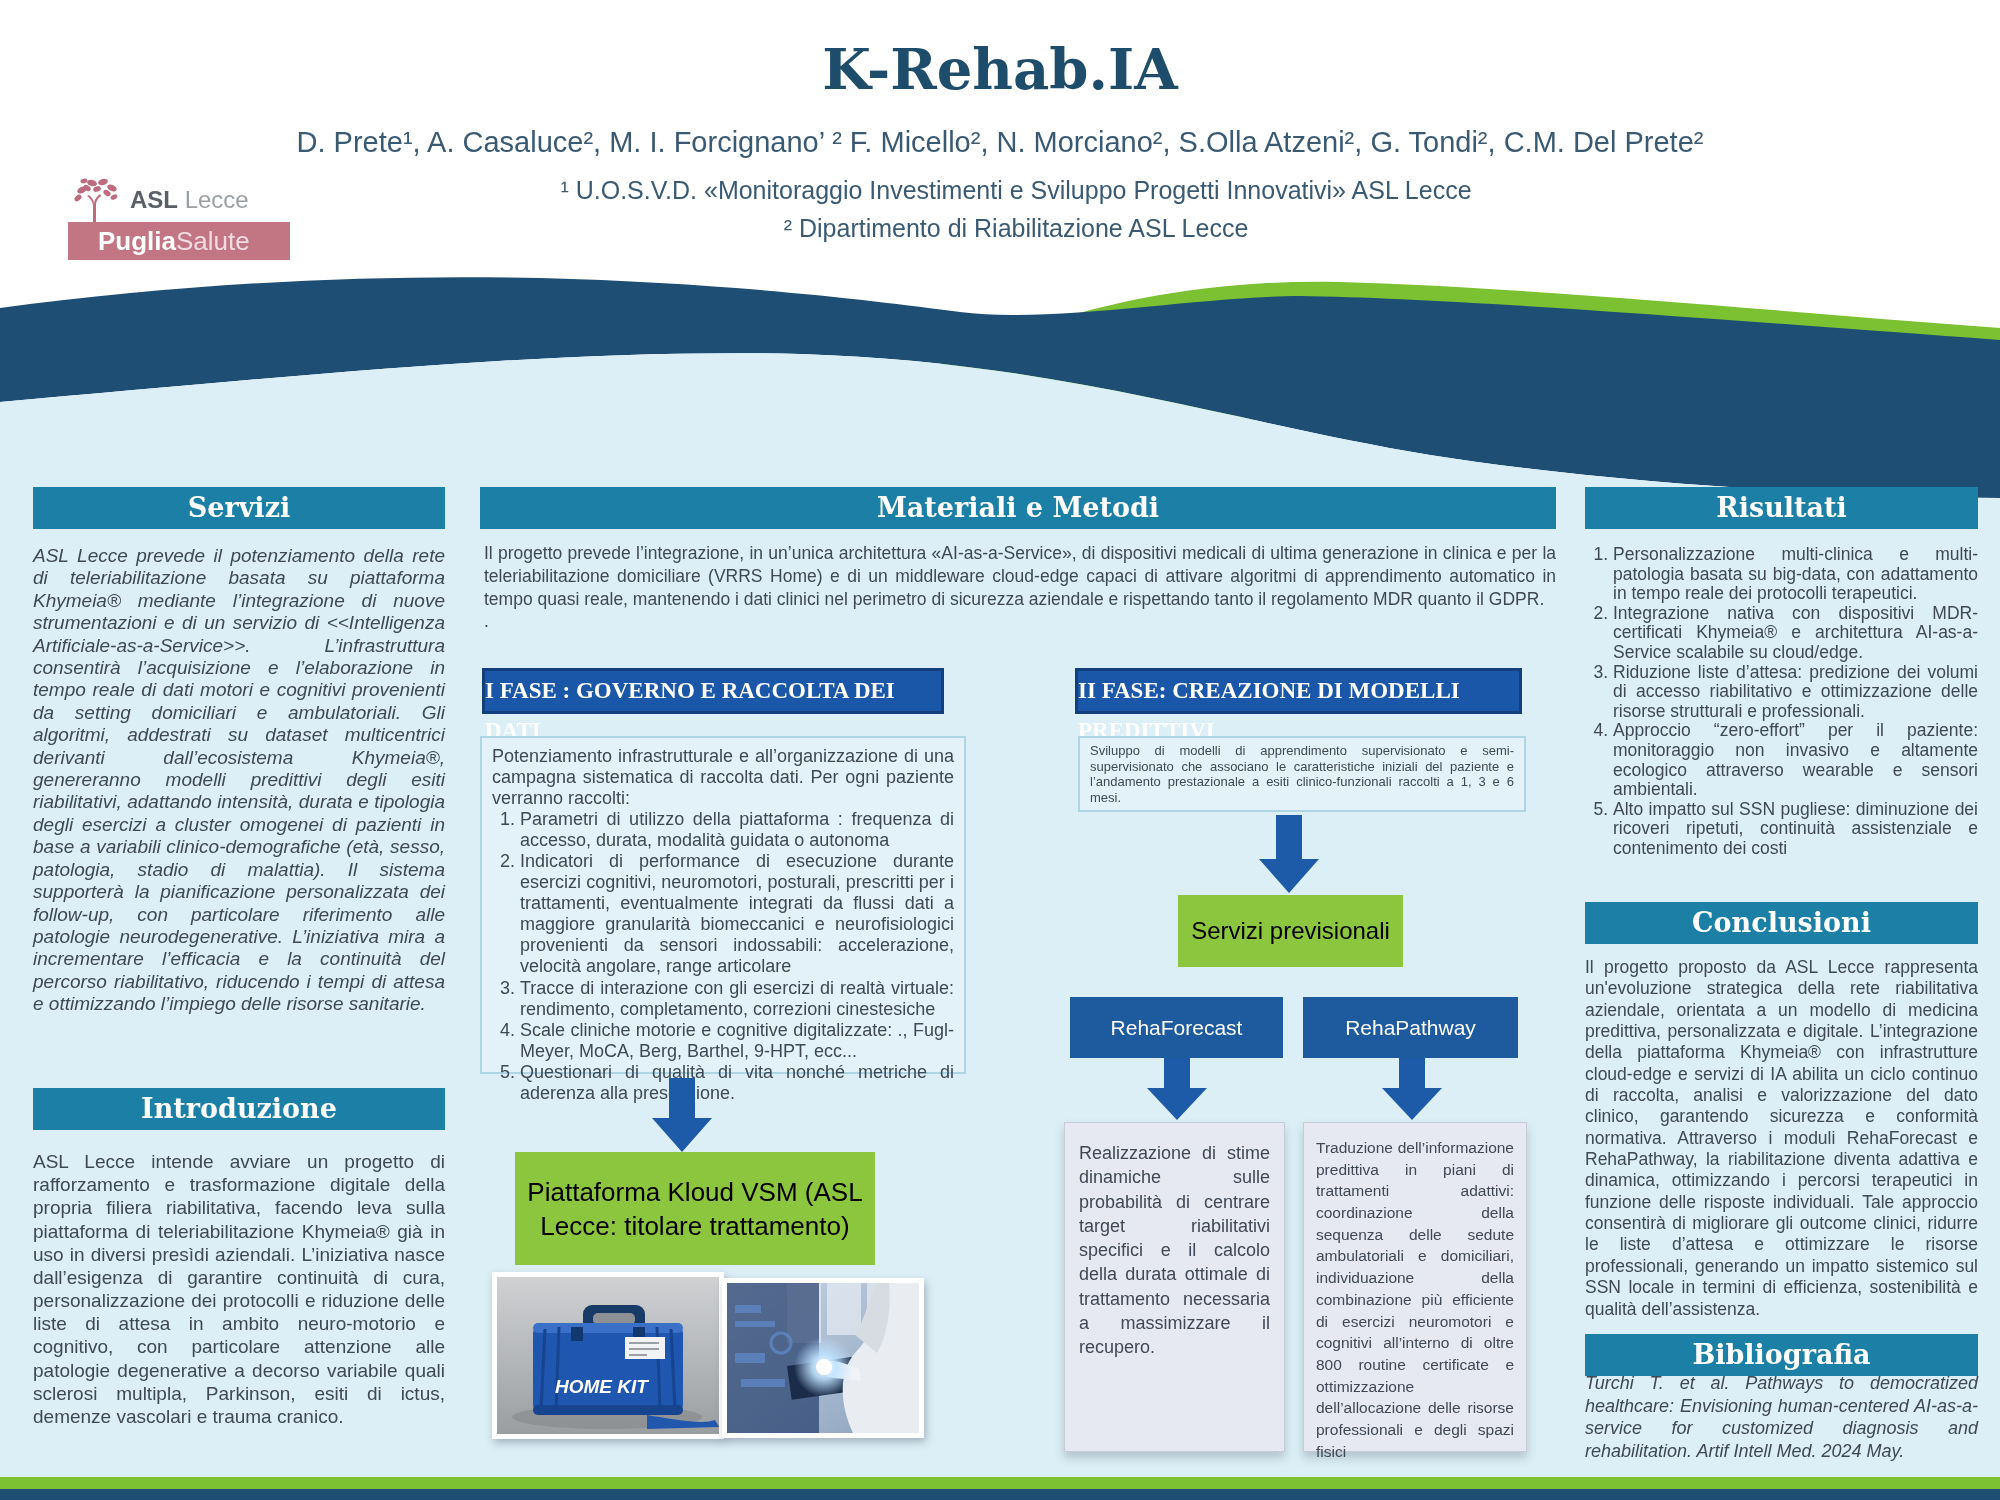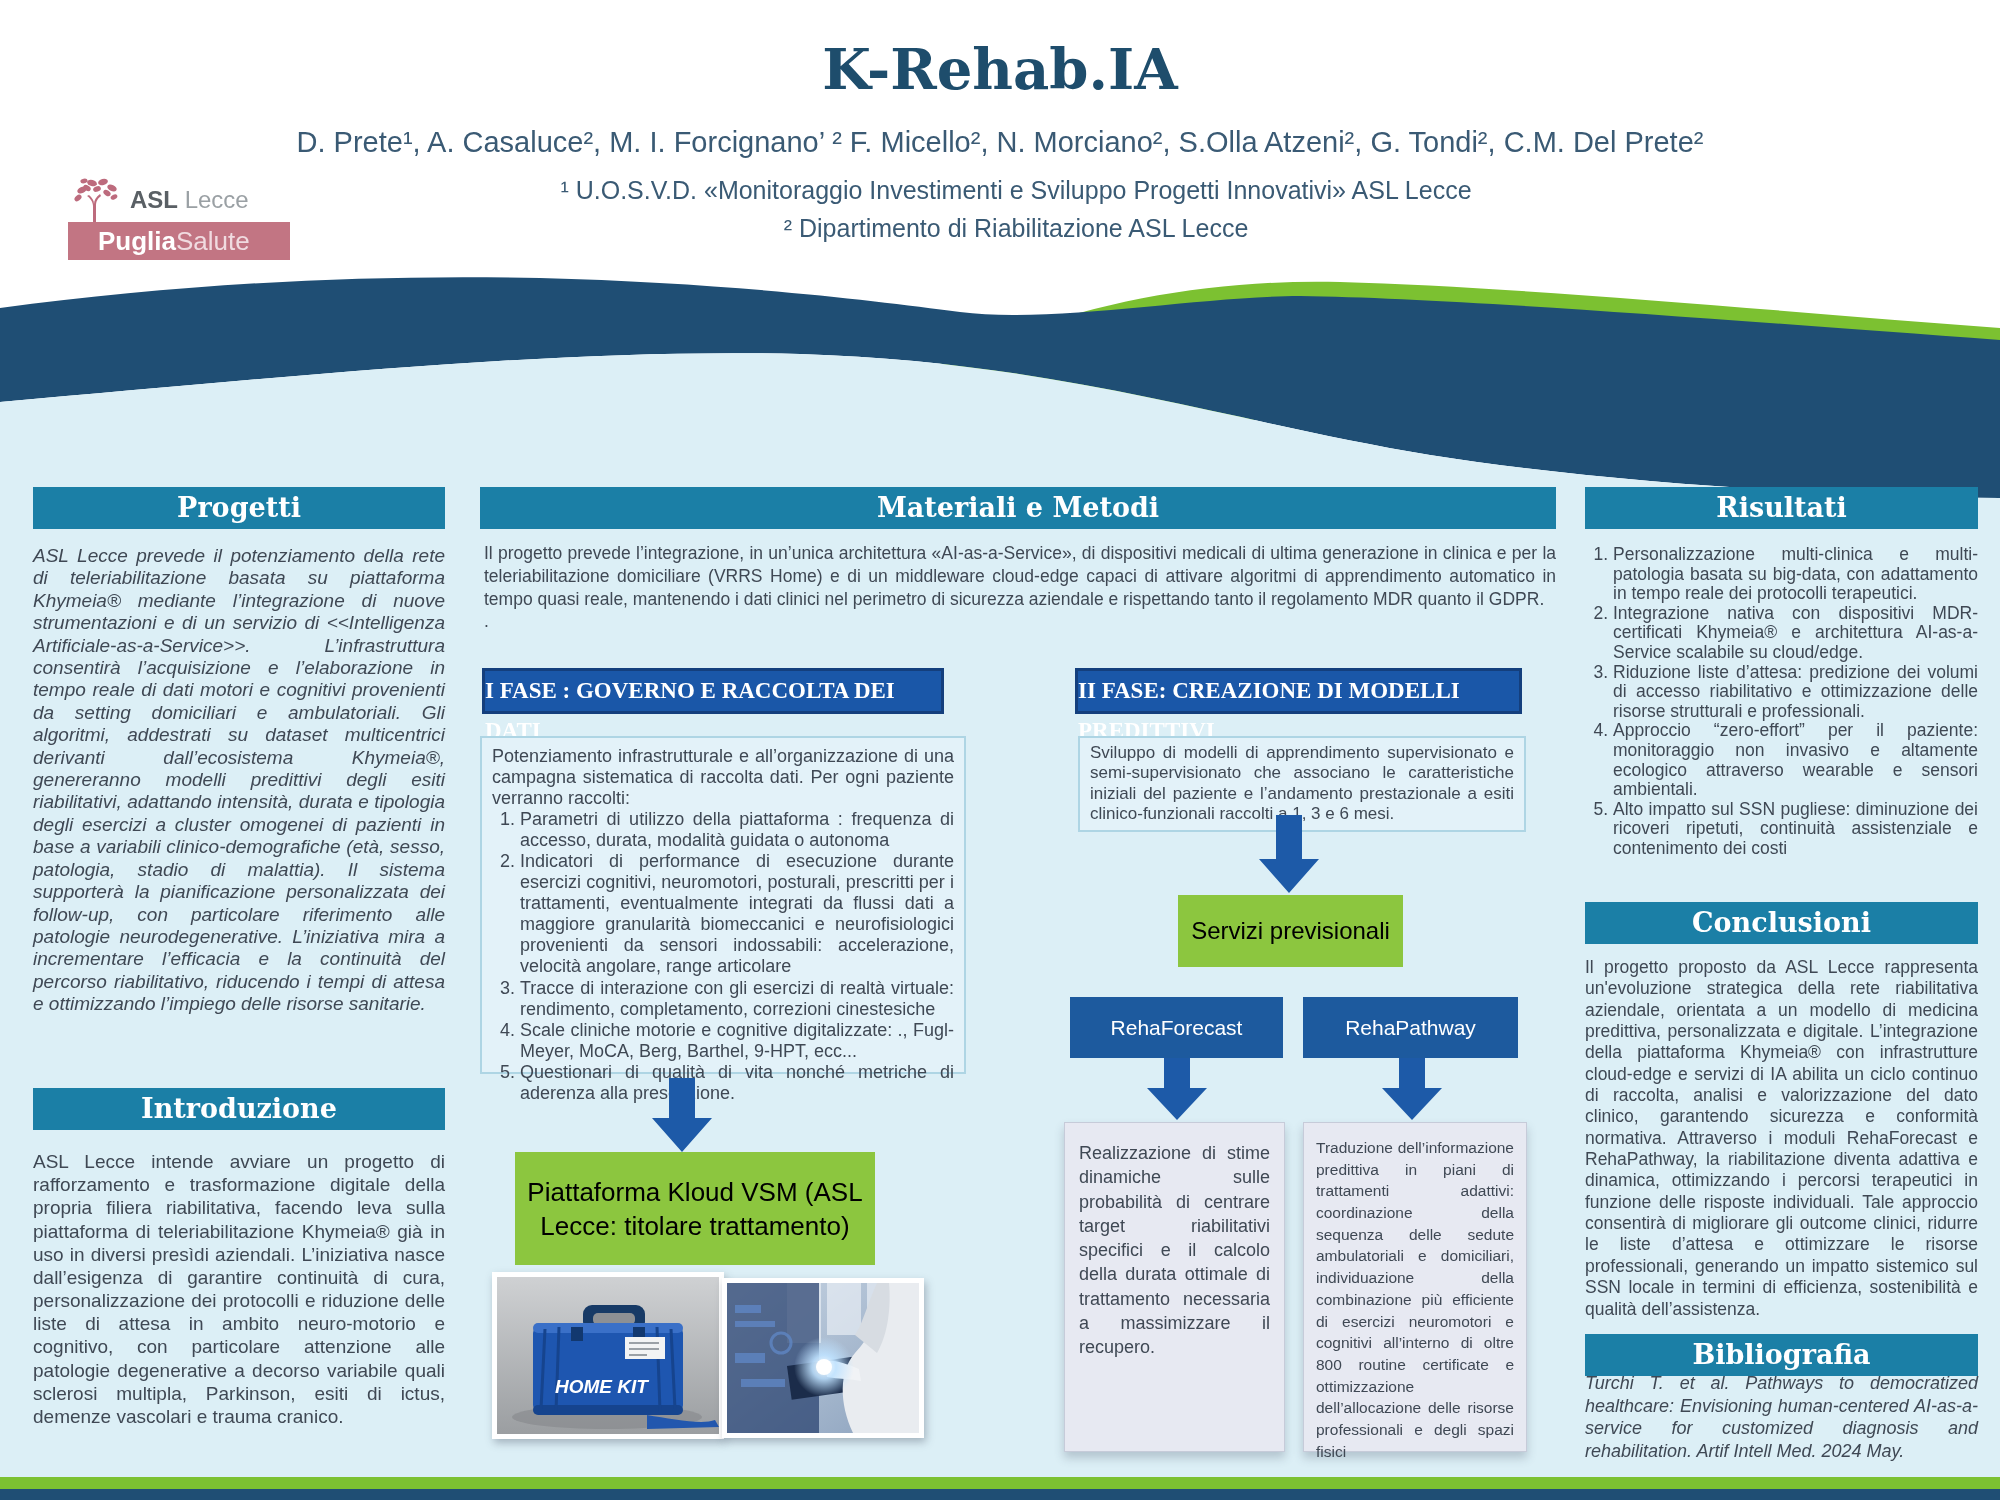--- a/index.html
+++ b/index.html
@@ -78,21 +78,21 @@
         <ellipse cx="44" cy="21" rx="3.6" ry="2.3" transform="rotate(-30 44 21)"></ellipse>
         <ellipse cx="14" cy="5" rx="3.6" ry="2.3" transform="rotate(-10 14 5)"></ellipse>
       </g>
     </svg>
     <div class="asl-line"><span class="asl-strong">ASL</span><span class="asl-light"> Lecce</span></div>
     <div class="banner">
       <div class="banner-text"><span class="puglia">Puglia</span><span class="salute">Salute</span></div>
     </div>
   </div>
 
-  <div class="abs sec-h" style="left:33px;top:487px;width:412px;">Progetti</div>
+  <div class="abs sec-h" style="left:33px;top:487px;width:412px;">Servizi</div>
   <div class="abs body-txt" style="left:33px;top:545px;width:412px;font-size:19px;line-height:1.18;font-style:italic;">ASL Lecce prevede il potenziamento della rete di teleriabilitazione basata su piattaforma Khymeia® mediante l’integrazione di nuove strumentazioni e di un servizio di &lt;&lt;Intelligenza Artificiale-as-a-Service&gt;&gt;. L’infrastruttura consentirà l’acquisizione e l’elaborazione in tempo reale di dati motori e cognitivi provenienti da setting domiciliari e ambulatoriali. Gli algoritmi, addestrati su dataset multicentrici derivanti dall’ecosistema Khymeia®, genereranno modelli predittivi degli esiti riabilitativi, adattando intensità, durata e tipologia degli esercizi a cluster omogenei di pazienti in base a variabili clinico-demografiche (età, sesso, patologia, stadio di malattia). Il sistema supporterà la pianificazione personalizzata dei follow-up, con particolare riferimento alle patologie neurodegenerative. L’iniziativa mira a incrementare l’efficacia e la continuità del percorso riabilitativo, riducendo i tempi di attesa e ottimizzando l’impiego  delle risorse sanitarie.</div>
 
   <div class="abs sec-h" style="left:33px;top:1088px;width:412px;">Introduzione</div>
   <div class="abs body-txt" style="left:33px;top:1150px;width:412px;font-size:19px;line-height:1.22;">ASL Lecce intende avviare un progetto di rafforzamento e trasformazione digitale della propria filiera riabilitativa, facendo leva sulla piattaforma di teleriabilitazione Khymeia® già in uso in diversi presìdi aziendali. L’iniziativa nasce dall’esigenza di garantire continuità di cura, personalizzazione dei protocolli e riduzione delle liste di attesa in ambito neuro-motorio e cognitivo, con particolare attenzione alle patologie degenerative a decorso variabile quali sclerosi multipla, Parkinson, esiti di ictus, demenze vascolari e trauma cranico.</div>
 
   <div class="abs sec-h" style="left:480px;top:487px;width:1076px;">Materiali e Metodi</div>
   <div class="abs body-txt" style="left:484px;top:542px;width:1072px;font-size:17.5px;line-height:1.3;white-space:pre-line;">Il progetto prevede l’integrazione, in un’unica architettura «AI-as-a-Service», di dispositivi medicali di ultima generazione in clinica e per la teleriabilitazione domiciliare (VRRS Home) e di un middleware cloud-edge capaci di attivare algoritmi di apprendimento automatico in tempo quasi reale, mantenendo i dati clinici nel perimetro di sicurezza  aziendale e rispettando tanto il regolamento MDR quanto il GDPR.
 .</div>
 
   <div class="abs fase-label" style="left:482px;top:668px;width:462px;">I FASE : GOVERNO E RACCOLTA DEI DATI</div>
@@ -102,21 +102,21 @@
     <p style="margin:0;">Potenziamento infrastrutturale e all’organizzazione di una campagna sistematica di raccolta dati. Per ogni paziente verranno raccolti:</p>
     <ol>
       <li>Parametri di utilizzo della piattaforma : frequenza di accesso, durata, modalità guidata o autonoma</li>
       <li>Indicatori di performance di esecuzione durante esercizi cognitivi, neuromotori, posturali, prescritti per i trattamenti, eventualmente integrati da flussi dati a maggiore granularità biomeccanici e neurofisiologici provenienti da sensori indossabili: accelerazione, velocità angolare, range articolare</li>
       <li>Tracce di interazione con gli esercizi di realtà virtuale: rendimento, completamento, correzioni cinestesiche</li>
       <li>Scale cliniche motorie e cognitive digitalizzate: ., Fugl-Meyer, MoCA, Berg, Barthel, 9-HPT, ecc...</li>
       <li>Questionari di qualità di vita nonché metriche di aderenza alla prescrizione.</li>
     </ol>
   </div>
 
-  <div class="abs content-box body-txt" style="left:1078px;top:736px;width:448px;padding:5px 10px;font-size:17px;line-height:1.2;">Sviluppo di modelli di apprendimento supervisionato e semi-supervisionato che associano le caratteristiche iniziali del paziente e l’andamento prestazionale a esiti clinico-funzionali raccolti a 1, 3 e 6 mesi.</div>
+  <div class="abs content-box body-txt" style="left:1078px;top:736px;width:448px;padding:5px 10px;font-size:13px;line-height:1.2;">Sviluppo di modelli di apprendimento supervisionato e semi-supervisionato che associano le caratteristiche iniziali del paziente e l’andamento prestazionale a esiti clinico-funzionali raccolti a 1, 3 e 6 mesi.</div>
 
   <svg class="abs arrow" style="left:650px;top:1078px;" width="64" height="74" viewBox="0 0 64 74">
     <polygon points="19,0 45,0 45,40 62,40 32,74 2,40 19,40" fill="#1d5aa8"></polygon>
   </svg>
   <svg class="abs arrow" style="left:1257px;top:815px;" width="64" height="78" viewBox="0 0 64 78">
     <polygon points="19,0 45,0 45,44 62,44 32,78 2,44 19,44" fill="#1d5aa8"></polygon>
   </svg>
 
   <div class="abs green-box" style="left:515px;top:1152px;width:360px;height:113px;font-size:26px;line-height:1.3;padding-top:24px;box-sizing:border-box;">Piattaforma Kloud VSM (ASL Lecce: titolare trattamento)</div>
 

